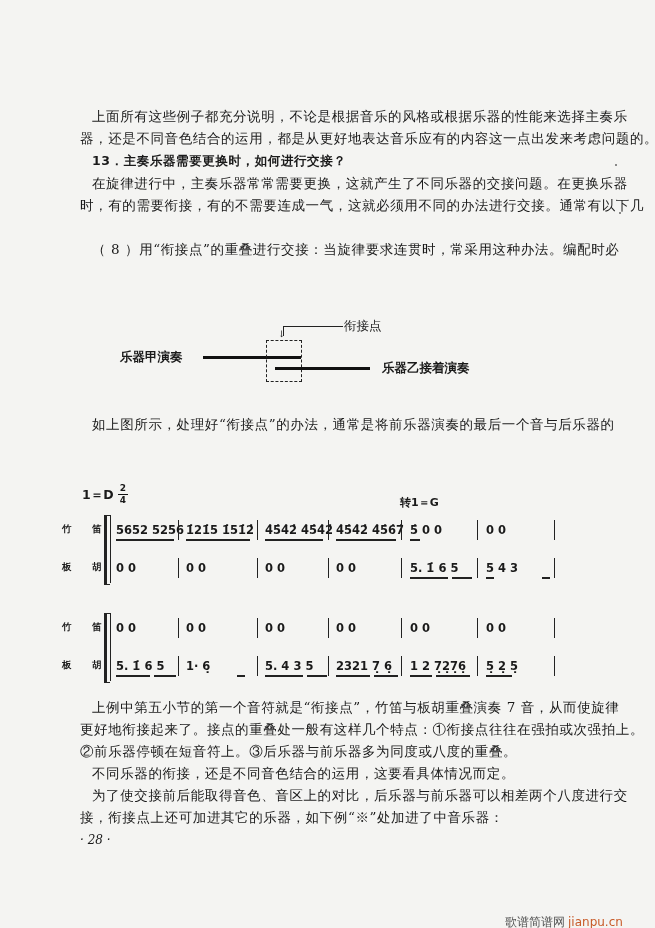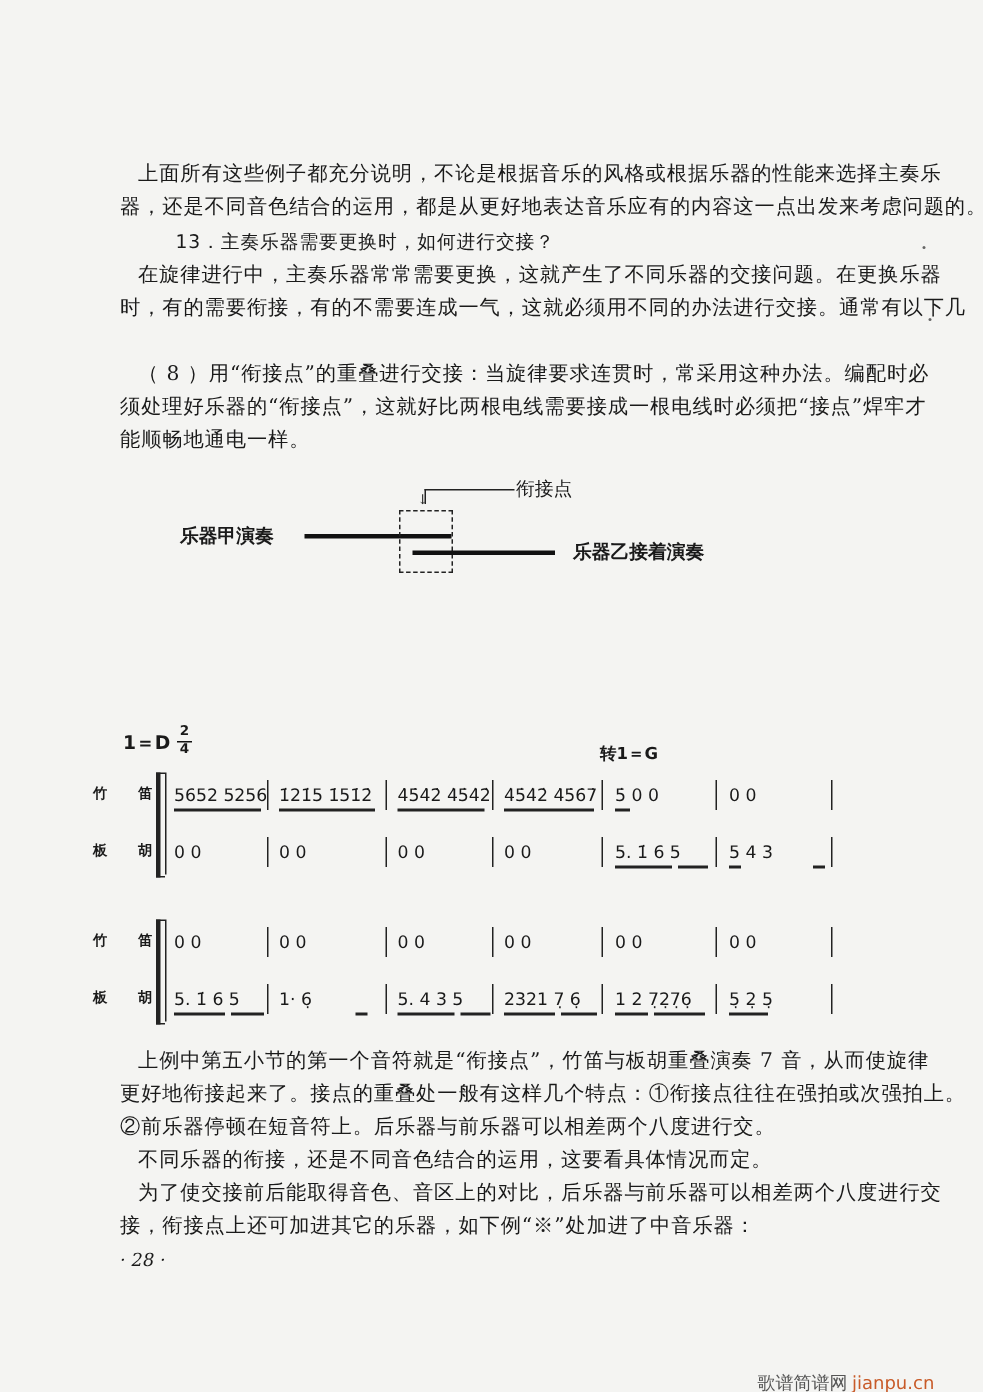--- a/index.html
+++ b/index.html
@@ -9,41 +9,41 @@
     font-family:"DejaVu Serif", "Liberation Serif", serif;
     color:#1a1a1a;
   }
   .page { position:absolute; left:0; top:16px; width:555px; height:928px; }
   .line {
     position:absolute; left:80px; width:490px;
     font-size:13.5px; line-height:16px; white-space:nowrap;
     letter-spacing:0.6px;
   }
   .line.indent { left:92px; }
-  .heading { font-weight:normal; font-family:"DejaVu Sans", "Liberation Sans", sans-serif; font-size:12.5px; left:92px;margin-left:25px; }
+  .heading { font-weight:bold; font-family:"DejaVu Sans", "Liberation Sans", sans-serif; font-size:12.5px; left:92px; }
 
   
   .diagram { position:absolute; left:120px; top:298px; width:400px; height:72px; }
   .dg-label { position:absolute; font-size:12.5px; font-weight:bold; white-space:nowrap;
               font-family:"DejaVu Sans","Liberation Sans",sans-serif; }
   .dg-line { position:absolute; background:#111; height:3px; }
   .dg-box { position:absolute; border:1.5px dashed #222; }
   .dg-thin { position:absolute; background:#222; }
 
   
   .score { position:absolute; left:60px; width:520px; font-family:"DejaVu Sans","Liberation Sans",sans-serif; }
   .key { position:absolute; font-weight:bold; font-size:12.5px; white-space:nowrap; }
   .frac { position:absolute; font-weight:bold; font-size:9px; line-height:9px; text-align:center; width:10px; }
   .frac .bar { display:block; border-top:1px solid #111; margin:1px 0; }
   .inst { position:absolute; font-size:9.5px; font-weight:bold; width:50px; }
   .inst span { position:absolute; }
   .brace { position:absolute; border-left:3px solid #222; border-top:1px solid #222; border-bottom:1px solid #222; width:3px; }
   .brace2 { position:absolute; border-left:1px solid #222; }
   .row { position:absolute; height:18px; }
-  .measure { position:absolute; top:0; height:18px; font-weight:normal; font-size:11.5px; white-space:nowrap; }
+  .measure { position:absolute; top:0; height:18px; font-weight:bold; font-size:11.5px; white-space:nowrap; }
   .barline { position:absolute; width:1.4px; background:#222; height:20px; top:-3px; }
   .ul { position:absolute; height:1.5px; background:#222; }
 
   .pagenum { position:absolute; left:80px; top:817px; font-size:12px; font-style:italic; }
   .watermark { position:absolute; left:505px; top:898px; font-size:12px; color:#555; white-space:nowrap;
                font-family:"DejaVu Sans","Liberation Sans",sans-serif; }
   .watermark .wm-url { color:#c85a28; margin-left:3px; }
   .speck { position:absolute; width:2px; height:2px; background:#666; border-radius:1px; }
 </style>
 </head>
@@ -53,35 +53,34 @@
 
   <div class="line indent" style="top:92px">上面所有这些例子都充分说明，不论是根据音乐的风格或根据乐器的性能来选择主奏乐</div>
   <div class="line" style="top:114px">器，还是不同音色结合的运用，都是从更好地表达音乐应有的内容这一点出发来考虑问题的。</div>
 
   <div class="line heading" style="top:137px">13．主奏乐器需要更换时，如何进行交接？</div>
 
   <div class="line indent" style="top:159px">在旋律进行中，主奏乐器常常需要更换，这就产生了不同乐器的交接问题。在更换乐器</div>
   <div class="line" style="top:181px">时，有的需要衔接，有的不需要连成一气，这就必须用不同的办法进行交接。通常有以下几</div>
 
   <div class="line indent" style="top:225px">（ 8 ）用“衔接点”的重叠进行交接：当旋律要求连贯时，常采用这种办法。编配时必</div>
-  <div class="line" style="top:247px">须处理好乐器的“衔接点”，这就好比两根电线需要接成一根电线时必须把“接点”焊牢才</div>
-  <div class="line" style="top:269px">能顺畅地通电一样。</div>
 
   <div class="diagram">
     <div class="dg-label" style="left:0; top:35px">乐器甲演奏</div>
     <div class="dg-line" style="left:83px; top:42px; width:98px"></div>
     <div class="dg-box" style="left:146px; top:26px; width:34px; height:40px"></div>
     <div class="dg-line" style="left:155px; top:53px; width:95px"></div>
     <div class="dg-label" style="left:262px; top:46px">乐器乙接着演奏</div>
     <div class="dg-thin" style="left:163px; top:12px; width:60px; height:1px"></div>
     <div class="dg-thin" style="left:163px; top:12px; width:1px; height:10px"></div>
     <div style="position:absolute; left:158px; top:16px; font-size:9px; line-height:9px">↓</div>
     <div class="dg-label" style="left:224px; top:4px; font-weight:normal">衔接点</div>
   </div>
 
+  <div class="line indent" style="top:400px">如上图所示，处理好“衔接点”的办法，通常是将前乐器演奏的最后一个音与后乐器的</div>
 
   <div class="score" style="top:465px; height:210px">
     <div class="key" style="left:22px; top:6px">1＝D</div>
     <div class="frac" style="left:58px; top:3px">
       <span>2</span>
       <span class="bar"></span>
       <span>4</span>
     </div>
     <div class="key" style="left:340px; top:14px; font-size:11px">转1＝G</div>
 
@@ -182,21 +181,21 @@
       <div class="ul" style="left:276px; top:16px; width:34px"></div>
       <div class="ul" style="left:314px; top:16px; width:24px"></div>
       <div class="ul" style="left:350px; top:16px; width:22px"></div>
       <div class="ul" style="left:376px; top:16px; width:34px"></div>
       <div class="ul" style="left:426px; top:16px; width:26px"></div>
     </div>
   </div>
 
   <div class="line indent" style="top:683px">上例中第五小节的第一个音符就是“衔接点”，竹笛与板胡重叠演奏 7 音，从而使旋律</div>
   <div class="line" style="top:705px">更好地衔接起来了。接点的重叠处一般有这样几个特点：①衔接点往往在强拍或次强拍上。</div>
-  <div class="line" style="top:727px">②前乐器停顿在短音符上。后乐器与前乐器可以相差两个八度进行交。</div>
+  <div class="line" style="top:727px">②前乐器停顿在短音符上。③后乐器与前乐器多为同度或八度的重叠。</div>
 
   <div class="line indent" style="top:749px">不同乐器的衔接，还是不同音色结合的运用，这要看具体情况而定。</div>
 
   <div class="line indent" style="top:771px">为了使交接前后能取得音色、音区上的对比，后乐器与前乐器可以相差两个八度进行交</div>
   <div class="line" style="top:793px">接，衔接点上还可加进其它的乐器，如下例“※”处加进了中音乐器：</div>
 
   <div class="pagenum">· 28 ·</div>
 
   <div class="speck" style="left:615px; top:148px"></div>
   <div class="speck" style="left:619px; top:196px"></div>

